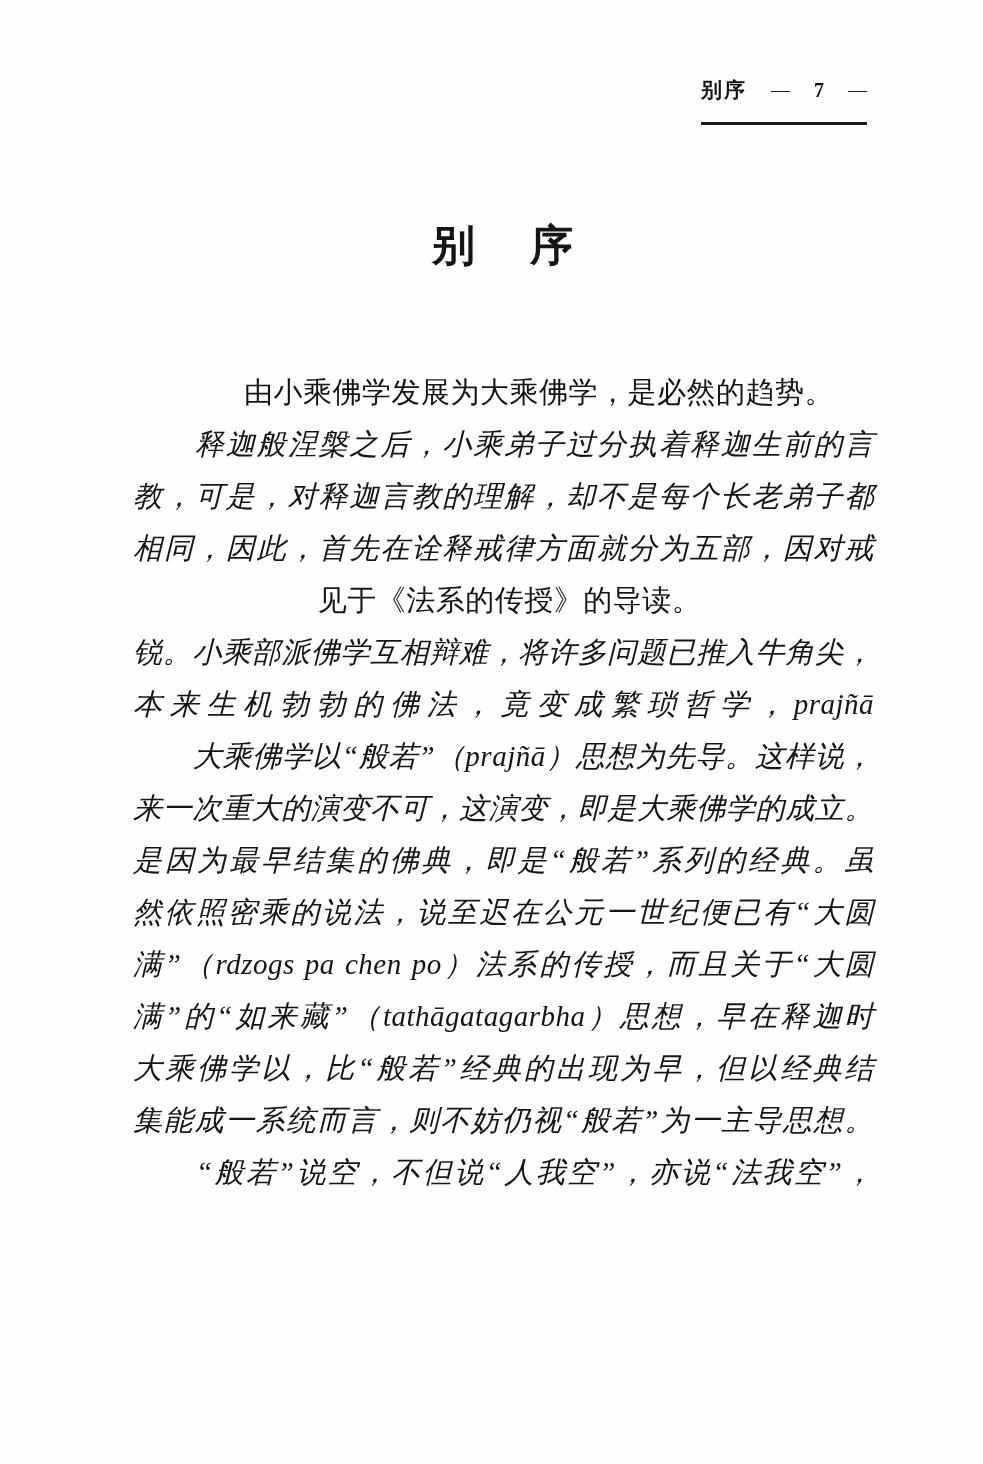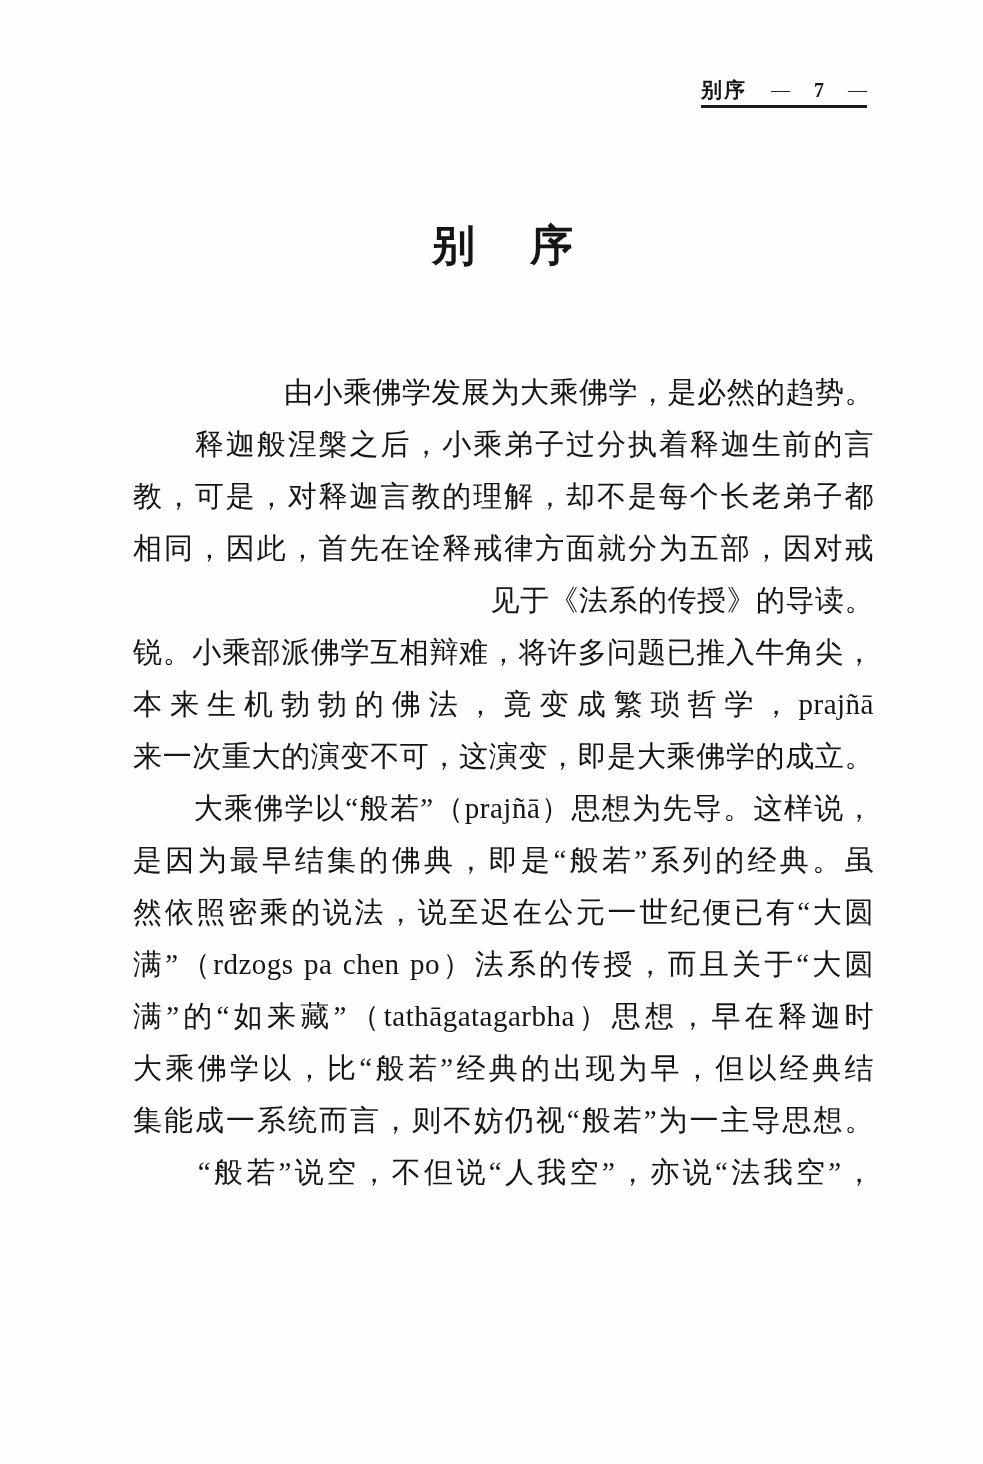--- a/index.html
+++ b/index.html
@@ -21,21 +21,21 @@
   .running-head {
     position: absolute;
     left: 701px;
     top: 78px;
     width: 166px;
     display: flex;
     justify-content: space-between;
     align-items: flex-start;
     font-size: 21px;
     line-height: 24px;
-    padding-bottom: 3px;
+    padding-bottom: 20px;
     border-bottom: 3px solid #1c1c1c;
   }
   .running-head .section {
     font-weight: bold;
     letter-spacing: 2px;
   }
   .running-head .dash {
     font-size: 19px;
   }
   .running-head .pagenum {
@@ -66,23 +66,24 @@
     height: 52px;
     line-height: 52px;
     font-size: 29px;
     letter-spacing: 0.5px;
     white-space: nowrap;
   }
   .line.fill {
     text-align: justify;
     text-align-last: justify;
     white-space: normal;
+    font-style: italic;
   }
   .line.end {
-    text-align: right;
+    text-align: center;
     margin-left: 12px;
   }
 </style>
 </head>
 <body>
 
 <div class="page">
 
   <header class="running-head">
     <span class="section">别序</span>
@@ -94,22 +95,22 @@
   <h1 class="chapter-title">别　序</h1>
 
   <main class="body-text">
     <div class="line end">　　由小乘佛学发展为大乘佛学，是必然的趋势。</div>
     <div class="line fill">　　释迦般涅槃之后，小乘弟子过分执着释迦生前的言</div>
     <div class="line fill">教，可是，对释迦言教的理解，却不是每个长老弟子都</div>
     <div class="line fill">相同，因此，首先在诠释戒律方面就分为五部，因对戒</div>
     <div class="line end">见于《法系的传授》的导读。</div>
     <div class="line fill">锐。小乘部派佛学互相辩难，将许多问题已推入牛角尖，</div>
     <div class="line fill">本来生机勃勃的佛法，竟变成繁琐哲学，prajñā</div>
+    <div class="line fill">　　大乘佛学以“般若”（prajñā）思想为先导。这样说，</div>
     <div class="line fill">来一次重大的演变不可，这演变，即是大乘佛学的成立。</div>
-    <div class="line fill">　　大乘佛学以“般若”（prajñā）思想为先导。这样说，</div>
     <div class="line fill">是因为最早结集的佛典，即是“般若”系列的经典。虽</div>
     <div class="line fill">然依照密乘的说法，说至迟在公元一世纪便已有“大圆</div>
     <div class="line fill">满”（rdzogs pa chen po）法系的传授，而且关于“大圆</div>
     <div class="line fill">满”的“如来藏”（tathāgatagarbha）思想，早在释迦时</div>
     <div class="line fill">大乘佛学以，比“般若”经典的出现为早，但以经典结</div>
     <div class="line fill">集能成一系统而言，则不妨仍视“般若”为一主导思想。</div>
     <div class="line fill">　　“般若”说空，不但说“人我空”，亦说“法我空”，</div>
   </main>
 
 </div>

